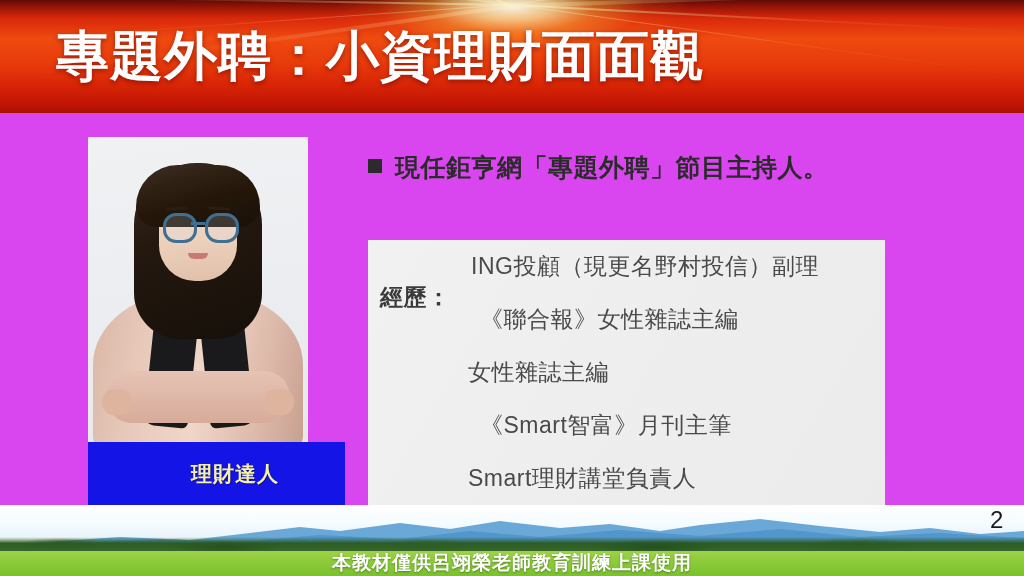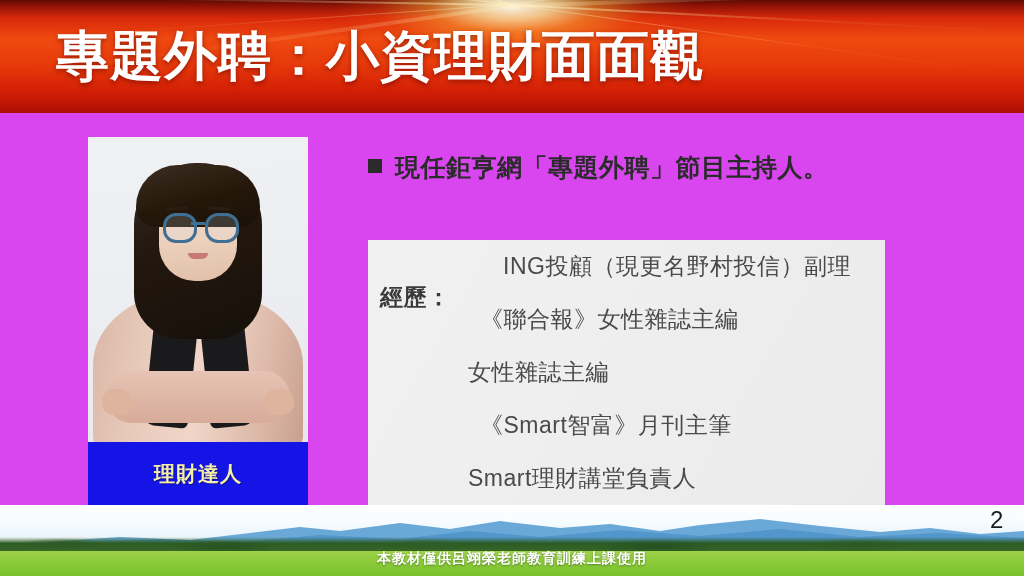--- a/index.html
+++ b/index.html
@@ -202,20 +202,21 @@
     position: absolute;
     left: 88px;
     top: 442px;
     width: 220px;
     height: 63px;
     background: #1414e6;
     display: flex;
     flex-direction: column;
     align-items: center;
     justify-content: center;
+    padding-left: 37px;
   }
   .nameplate-line {
     color: #f5f0a8;
     font-size: 21px;
     font-weight: bold;
     line-height: 27px;
     letter-spacing: 1px;
     text-shadow: 1px 1px 0 rgba(0,0,0,0.35);
   }
 
@@ -321,21 +322,21 @@
     height: 30px;
     background: linear-gradient(180deg, #9fd14a 0%, #8ccb3a 35%, #7fc431 70%, #74ba2b 100%);
   }
   .footer-note {
     position: absolute;
     left: 0;
     top: 550px;
     width: 1024px;
     text-align: center;
     color: #ffffff;
-    font-size: 14px;
+    font-size: 19px;
     font-weight: bold;
     letter-spacing: 1px;
     text-shadow: 0 1px 2px rgba(40,70,20,0.55);
   }
   .page-number {
     position: absolute;
     left: 990px;
     top: 506px;
     color: #1a1a1a;
     font-size: 24px;
@@ -389,21 +390,21 @@
   <div class="bullets">
     <div class="bullet-row">
       <span class="bullet-marker"></span>
       <span class="bullet-text">現任鉅亨網「專題外聘」節目主持人。</span>
     </div>
   </div>
 
   <div class="resume-box">
     <div class="resume-label">經歷：</div>
 
-    <div class="resume-row" style="padding-left: 103px; margin-left: 32px;">
+    <div class="resume-row" style="padding-left: 103px;">
       <span class="resume-text">ING投顧（現更名野村投信）副理</span>
     </div>
     <div class="resume-row" style="padding-left: 112px;">
       <span class="resume-text">《聯合報》女性雜誌主編</span>
     </div>
     <div class="resume-row" style="padding-left: 100px;">
       <span class="resume-text">女性雜誌主編</span>
     </div>
     <div class="resume-row" style="padding-left: 112px;">
       <span class="resume-text">《Smart智富》月刊主筆</span>

